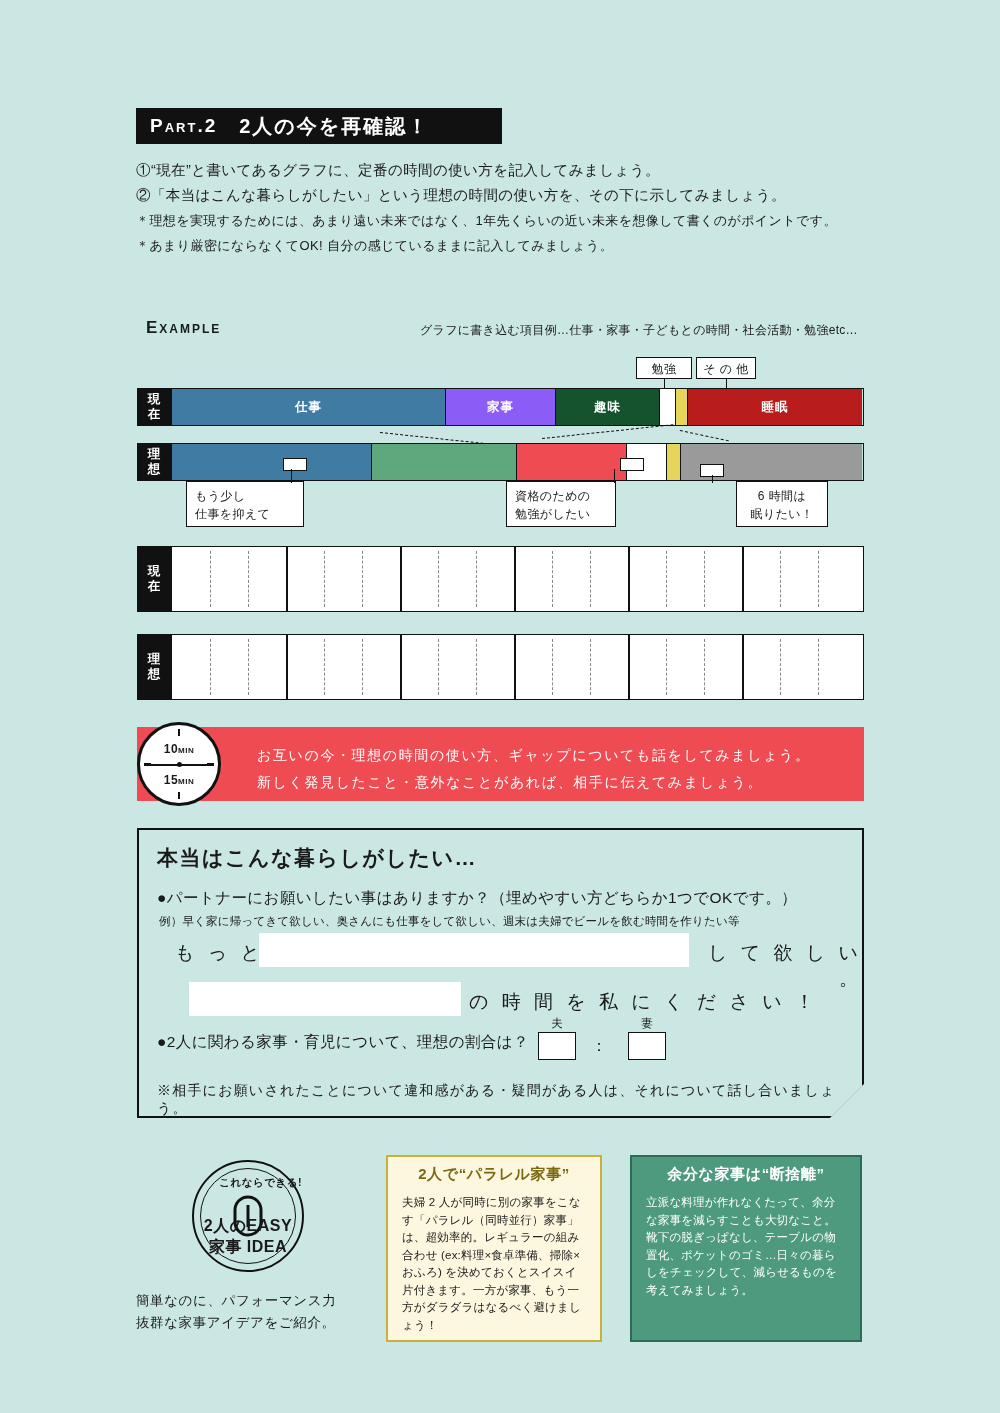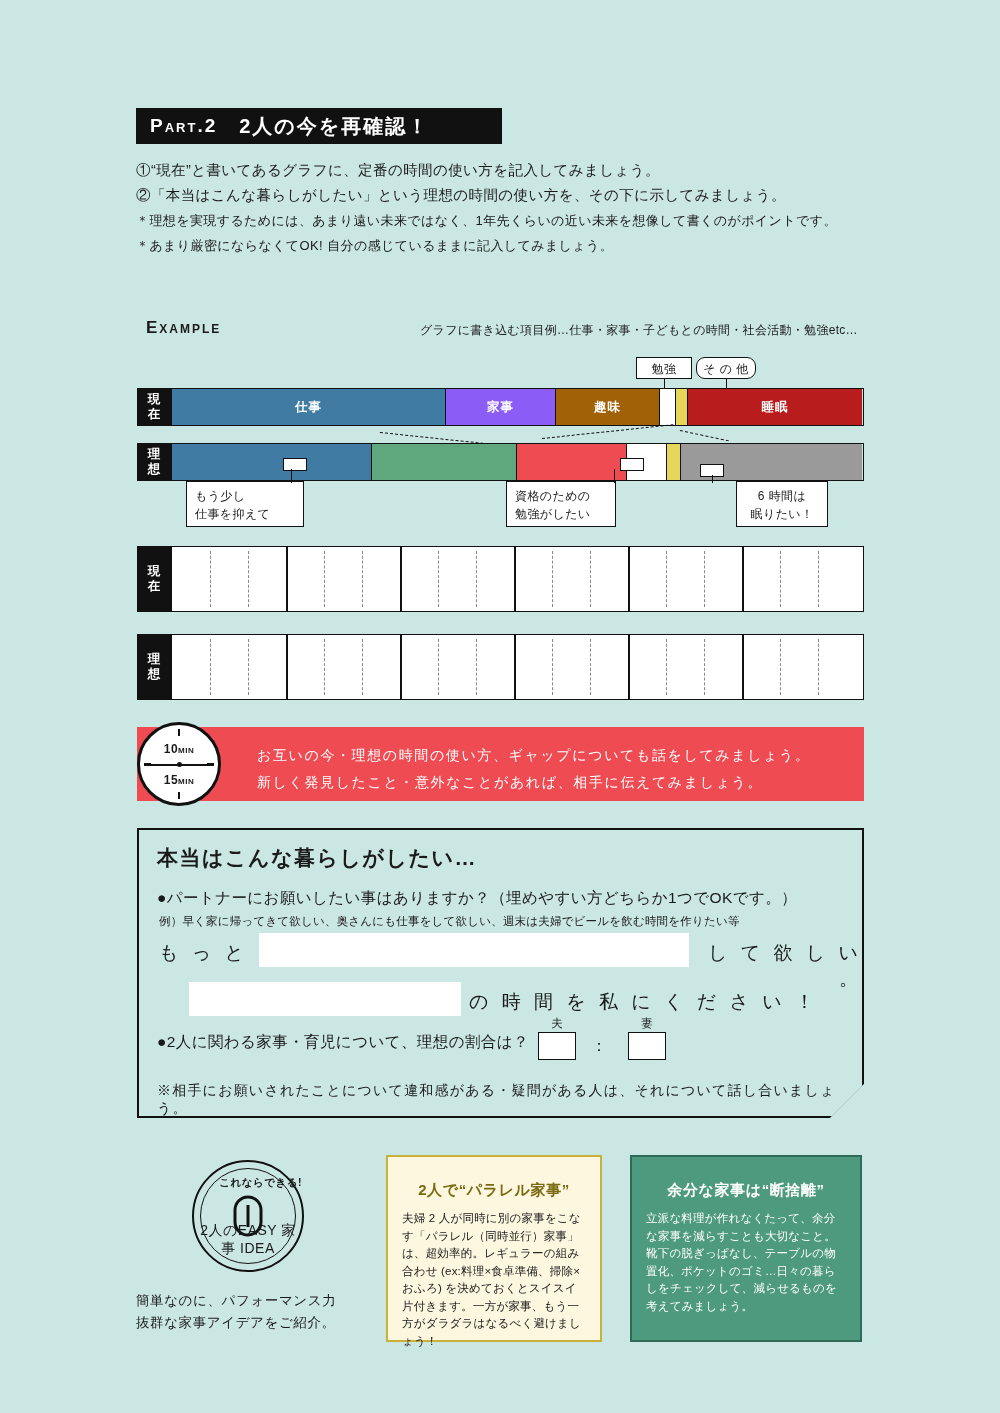--- a/index.html
+++ b/index.html
@@ -360,38 +360,38 @@
     text-align: right;
     font-size: 10.5px;
     font-weight: bold;
     letter-spacing: 0.5px;
   }
   .stamp-bottom-text {
     position: absolute;
     width: 100%;
     bottom: 12px;
     text-align: center;
-    font-size: 14px;
-    font-weight: normal;
+    font-size: 16px;
+    font-weight: bold;
     letter-spacing: 0.5px;
   }
   .stamp-caption {
     position: absolute;
     left: 136px;
     top: 1290px;
     font-size: 13.5px;
     line-height: 22px;
     letter-spacing: 0.6px;
   }
 
   .card {
     position: absolute;
     box-sizing: border-box;
     border: 2px solid;
-    padding: 24px 14px;
+    padding: 8px 14px;
   }
   .card-title {
     font-size: 15px;
     font-weight: bold;
     text-align: center;
     letter-spacing: 0.6px;
     margin-bottom: 10px;
   }
   .card-body {
     font-size: 11.5px;
@@ -439,31 +439,31 @@
     <div>②「本当はこんな暮らしがしたい」という理想の時間の使い方を、その下に示してみましょう。</div>
     <div class="small">＊理想を実現するためには、あまり遠い未来ではなく、1年先くらいの近い未来を想像して書くのがポイントです。</div>
     <div class="small">＊あまり厳密にならなくてOK!  自分の感じているままに記入してみましょう。</div>
   </div>
 
   <div class="example-label">Example</div>
   <div class="example-note">グラフに書き込む項目例…仕事・家事・子どもとの時間・社会活動・勉強etc…</div>
 
   <div class="callout-top" style="left:636px; top:357px; width:56px; height:22px;">勉強</div>
   <div class="callout-line" style="left:664px; top:379px; height:10px;"></div>
-  <div class="callout-top" style="left:696px; top:357px; width:60px; height:22px;border-radius:9px;">そ の 他</div>
+  <div class="callout-top" style="left:696px; top:357px; width:60px; height:22px;">そ の 他</div>
   <div class="callout-line" style="left:726px; top:379px; height:10px;"></div>
 
   <div class="row-tag" style="left:137px; top:388px; width:34px; height:38px;">
     <span>現</span>
     <span>在</span>
   </div>
   <div class="bar-wrap" style="left:171px; top:388px; width:693px; height:38px;">
     <div class="seg" style="width:274px; background:#3f7ba3;">仕事</div>
     <div class="seg" style="width:110px; background:#8b5cf6;">家事</div>
-    <div class="seg" style="width:104px; background:#a16207;">趣味</div>
+    <div class="seg" style="width:104px; background:#14532d;">趣味</div>
     <div class="seg" style="width:16px; background:#ffffff;"></div>
     <div class="seg" style="width:12px; background:#e5d55a;"></div>
     <div class="seg" style="width:174px; background:#b91c1c;">睡眠</div>
   </div>
 
   <div class="dashed-connector" style="left:380px; top:432px; width:155px; transform:rotate(6deg);"></div>
   <div class="dashed-connector" style="left:542px; top:438px; width:132px; transform:rotate(-6deg);"></div>
   <div class="dashed-connector" style="left:680px; top:430px; width:50px; transform:rotate(12deg);"></div>
 
   <div class="row-tag" style="left:137px; top:443px; width:34px; height:38px;">
@@ -561,21 +561,21 @@
     <div class="clock-t a">10min</div>
     <div class="clock-t b">15min</div>
     <div class="clock-dot"></div>
   </div>
 
   <div class="ideal-box">
     <div class="ideal-title">本当はこんな暮らしがしたい…</div>
     <div class="q1">●パートナーにお願いしたい事はありますか？（埋めやすい方どちらか1つでOKです。）</div>
     <div class="q1-ex">例）早く家に帰ってきて欲しい、奥さんにも仕事をして欲しい、週末は夫婦でビールを飲む時間を作りたい等</div>
 
-    <div class="fill-line" style="left:20px; top:110px;">も っ と</div>
+    <div class="fill-line" style="left:36px; top:110px;">も っ と</div>
     <div class="white-field" style="left:120px; top:103px; width:430px; height:34px;"></div>
     <div class="fill-line" style="left:562px; top:110px;text-align:right;">し て 欲 し い 。</div>
 
     <div class="white-field" style="left:50px; top:152px; width:272px; height:34px;"></div>
     <div class="fill-line" style="left:330px; top:159px;">の 時 間 を 私 に く だ さ い ！</div>
 
     <div class="q2">●2人に関わる家事・育児について、理想の割合は？</div>
     <div class="hm-label" style="left:398px; top:186px;">夫</div>
     <div class="hm-box" style="left:399px; top:202px;"></div>
     <div class="colon" style="left:452px; top:206px;">：</div>

